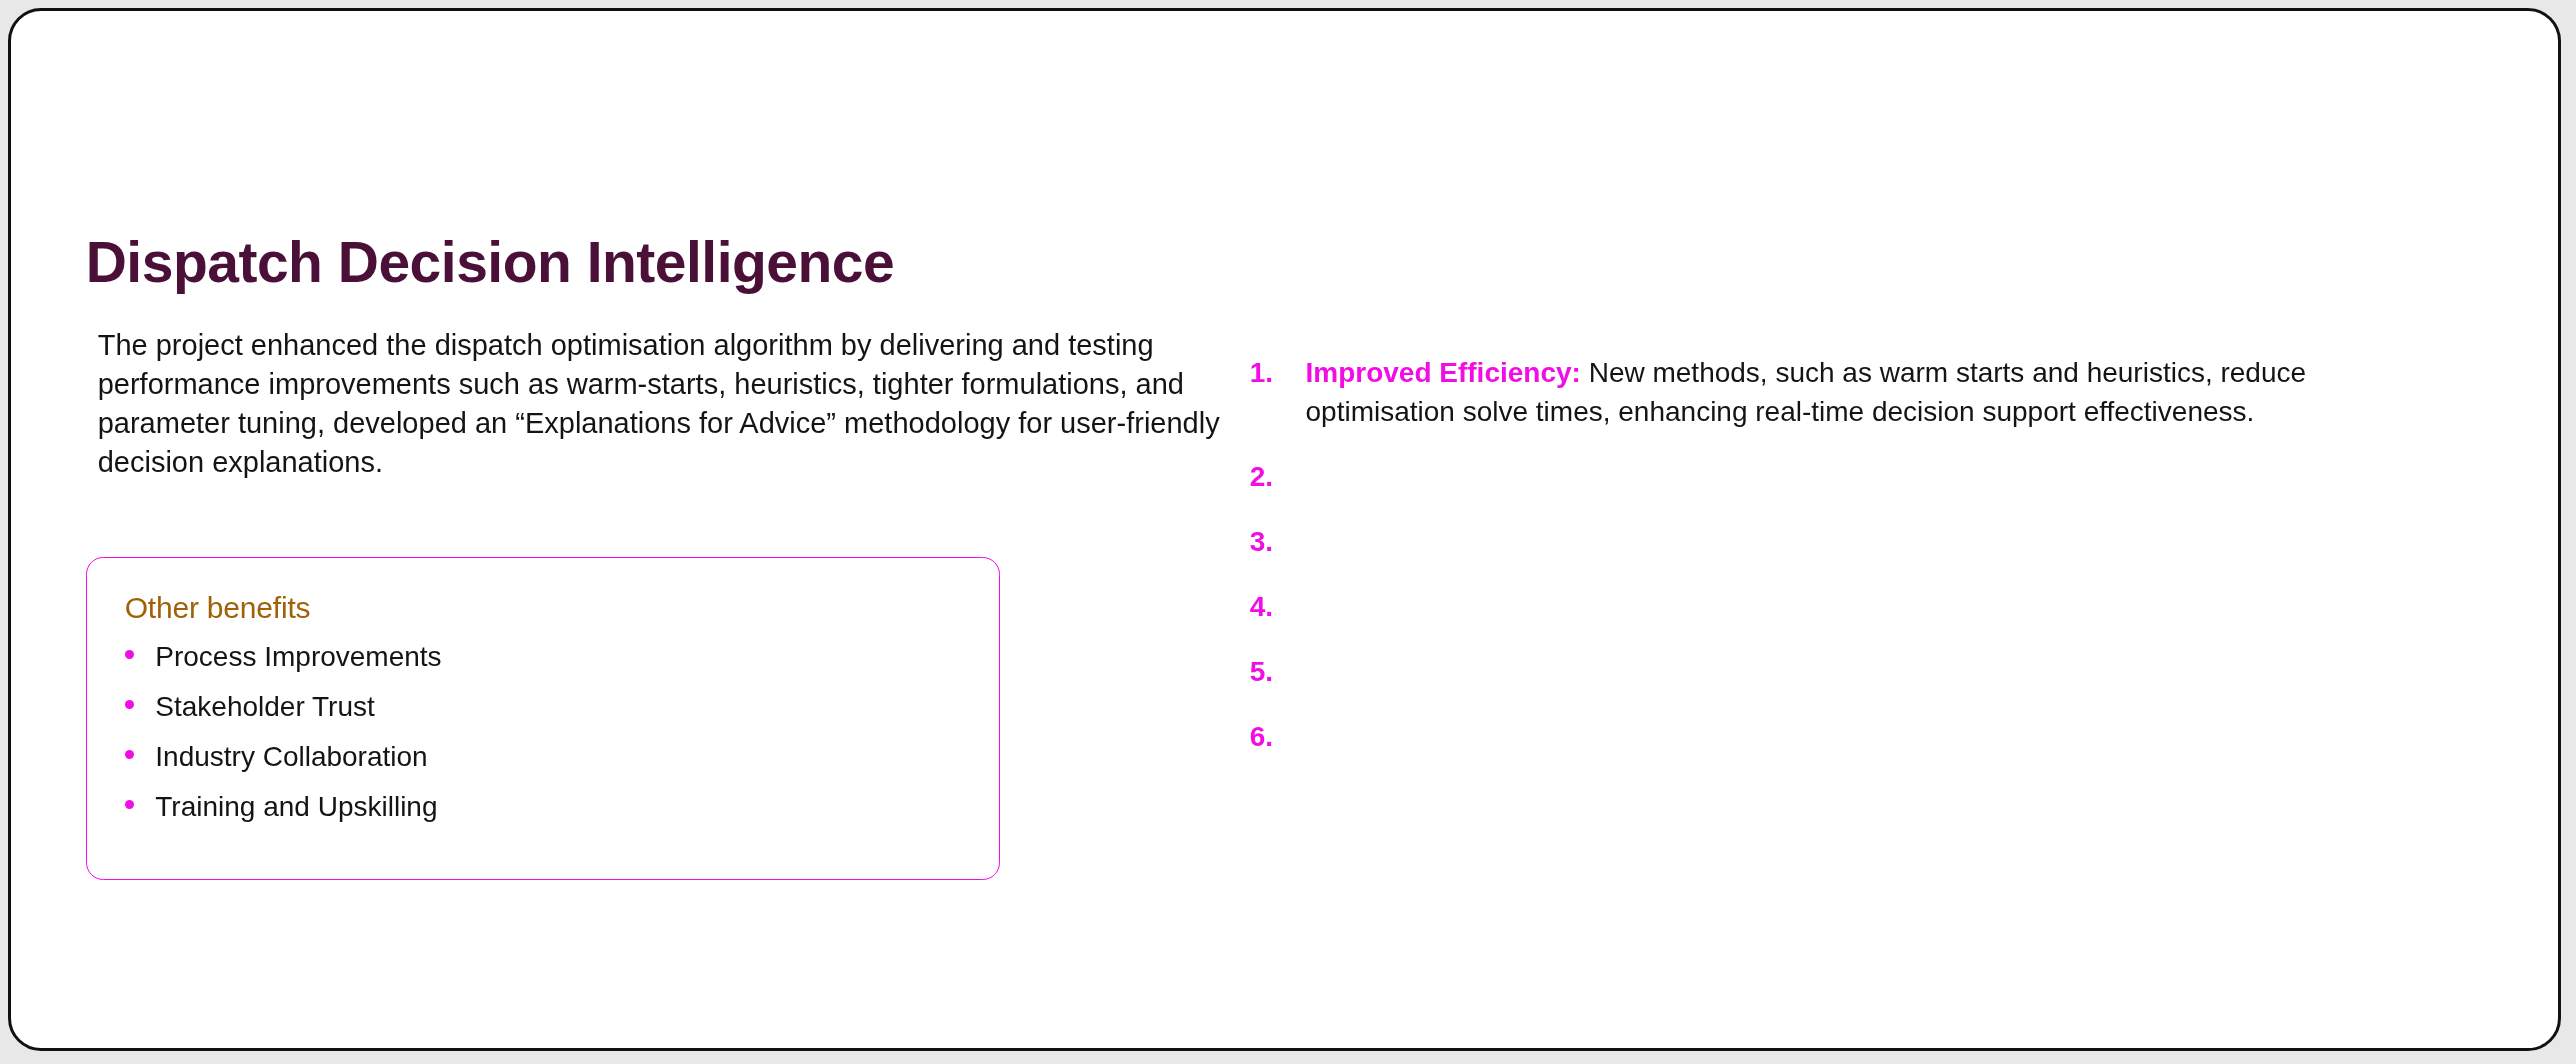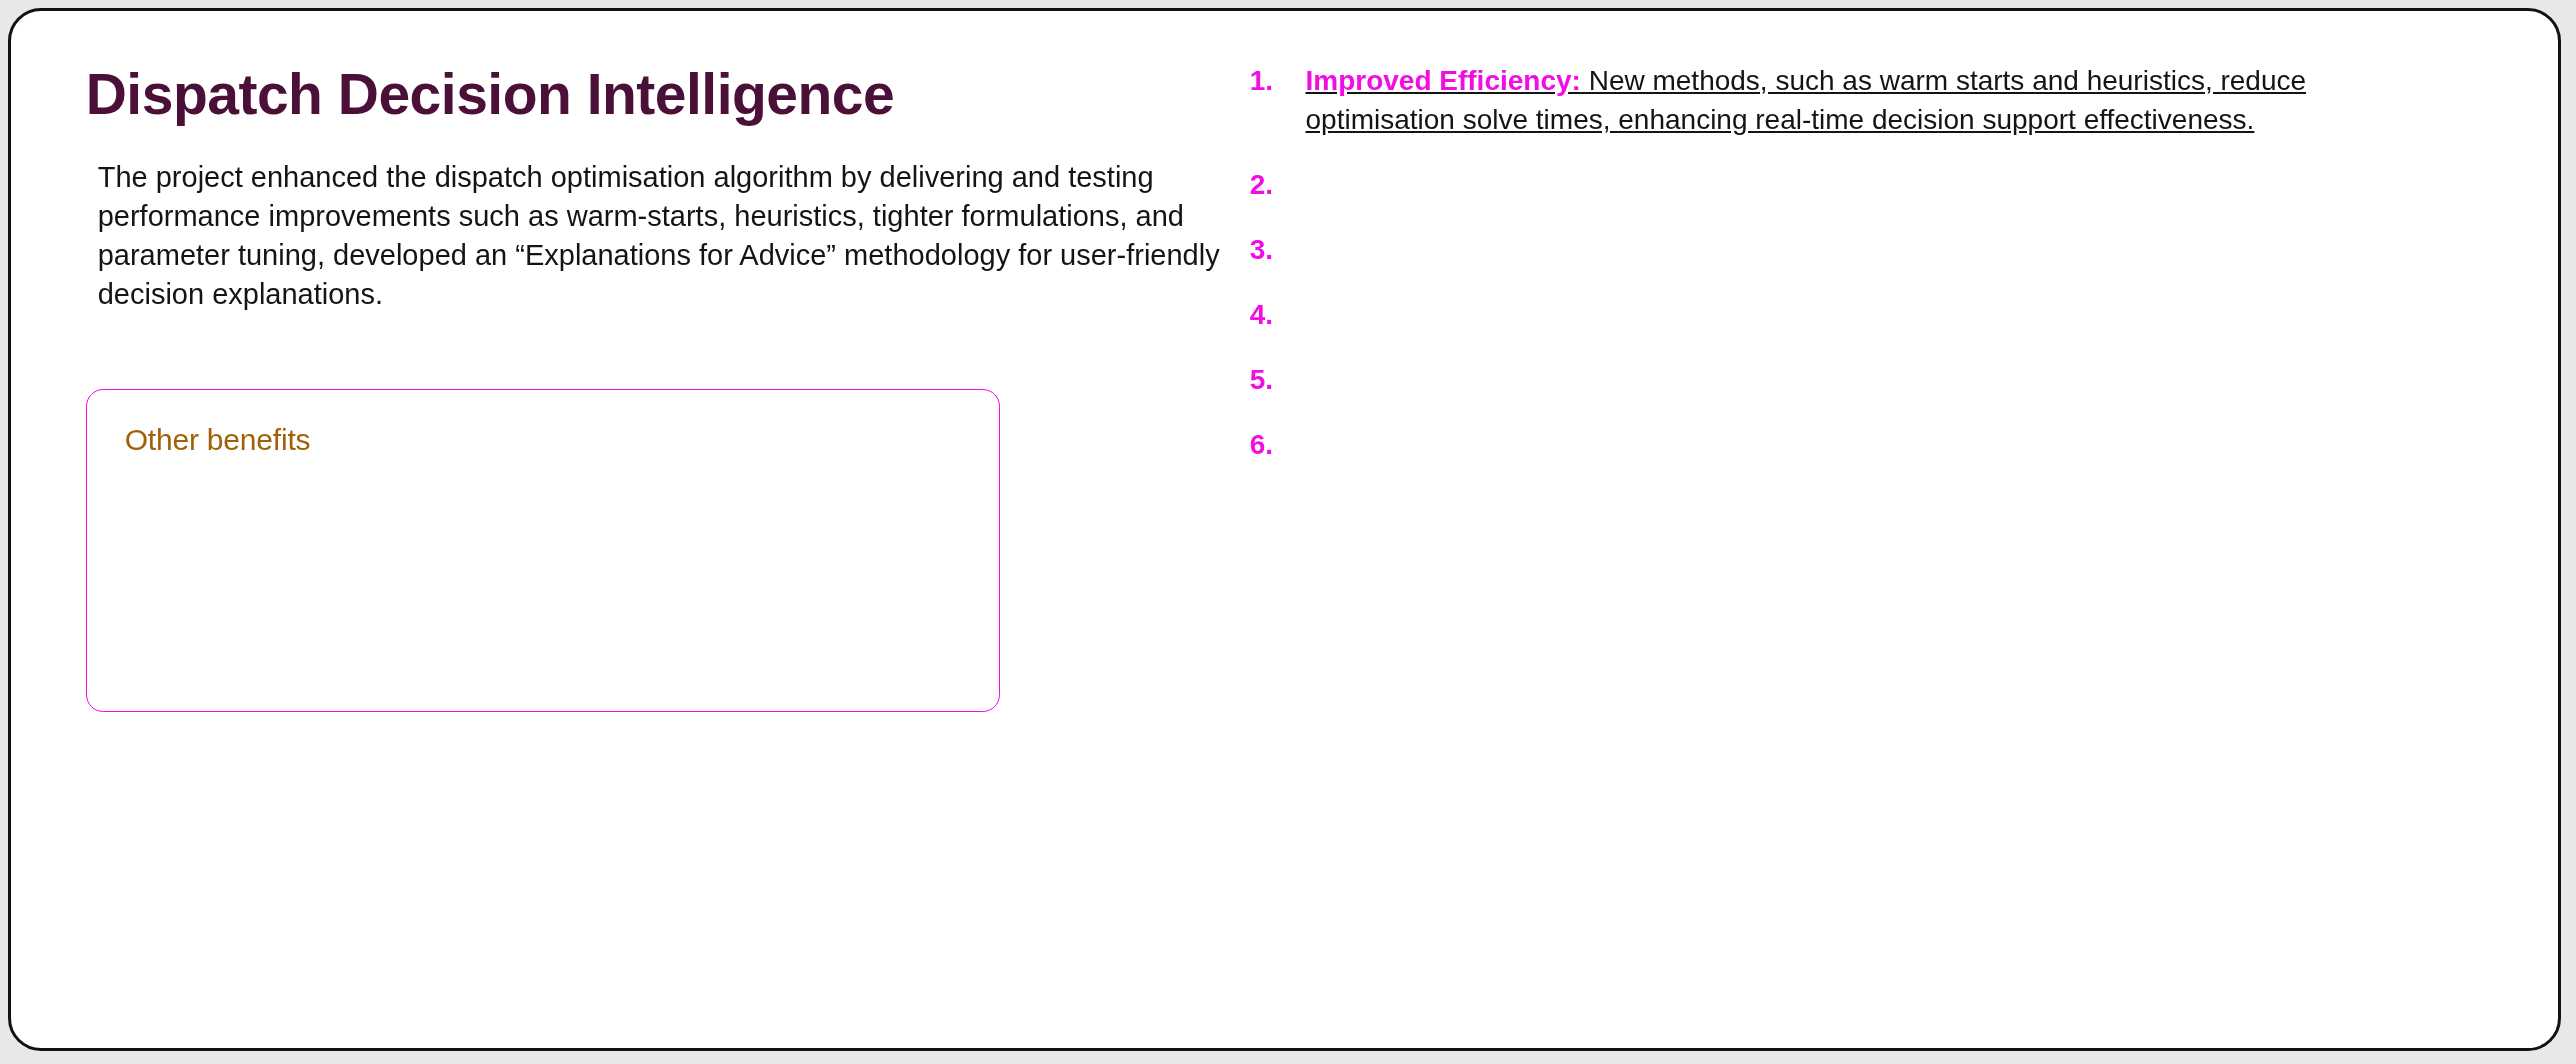--- a/index.html
+++ b/index.html
@@ -27,21 +27,21 @@
     border: 3.8px solid #111111;
     border-radius: 33px;
     overflow: hidden;
   }
 
   #slide-body {
     position: absolute;
     inset: 0;
     display: flex;
     flex-direction: row;
-    align-items: flex-start;
+    align-items: center;
   }
 
   
   #left-column {
     width: 1239px;
     flex: 0 0 1239px;
     padding: 54px 0 0 75px;
     box-sizing: border-box;
   }
 
@@ -141,21 +141,20 @@
     font-weight: 700;
     min-width: 37px;
     margin-right: 5.8px;
   }
 
   .benefit-number.wide { min-width: 50px; }
 
   .benefit-text {
     flex: 1 1 auto;
     max-width: 1086px;
-    text-decoration: underline;
   }
 
   .benefit-label {
     color: #f20de4;
     font-weight: 700;
   }
 
   .benefit-desc { color: #141414; }
 </style>
 </head>
@@ -166,20 +165,38 @@
 
     <div id="left-column">
 
       <h1 id="page-title">Dispatch Decision Intelligence</h1>
 
       <p id="intro-paragraph">The project enhanced the dispatch optimisation algorithm by delivering and testing performance improvements such as warm-starts, heuristics, tighter formulations, and parameter tuning, developed an “Explanations for Advice” methodology for user-friendly decision explanations.</p>
 
       <div id="benefits-box">
         <div id="benefits-heading">Other benefits</div>
 
+        <ul id="benefits-list">
+          <li>
+            <span class="bullet-dot"></span>
+            <span>Process Improvements</span>
+          </li>
+          <li>
+            <span class="bullet-dot"></span>
+            <span>Stakeholder Trust</span>
+          </li>
+          <li>
+            <span class="bullet-dot"></span>
+            <span>Industry Collaboration</span>
+          </li>
+          <li>
+            <span class="bullet-dot"></span>
+            <span>Training and Upskilling</span>
+          </li>
+        </ul>
       </div>
     </div>
 
     <div id="right-column">
       <ol id="benefit-items">
 
         <li class="benefit-item">
           <span class="benefit-number wide">1.</span>
           <span class="benefit-text"><span class="benefit-label">Improved Efficiency:</span><span class="benefit-desc"> New methods, such as warm starts and heuristics, reduce optimisation solve times, enhancing real-time decision support effectiveness.</span></span>
         </li>

